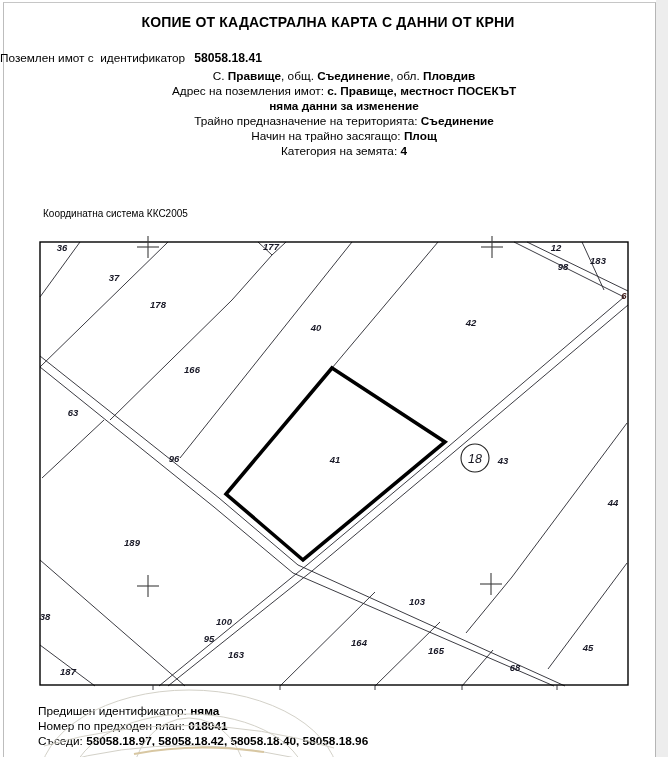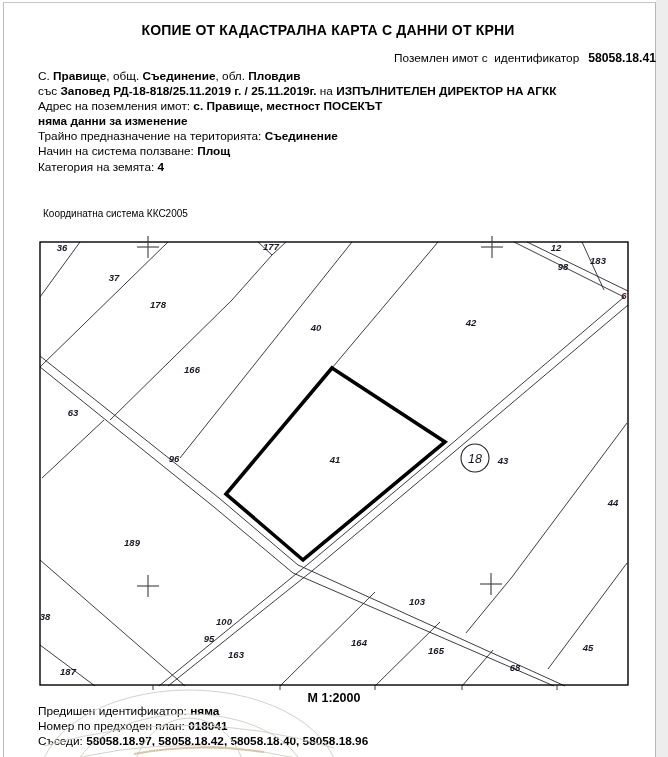--- a/index.html
+++ b/index.html
@@ -1,26 +1,26 @@
 <!DOCTYPE html>
 <html><head>
 <meta charset="utf-8">
 <style>
   html,body{margin:0;padding:0;background:#fff;}
   #stage{position:relative;width:668px;height:757px;background:#ffffff;overflow:hidden;
          font-family:"Liberation Sans",sans-serif;color:#000;}
   #sheet{position:absolute;left:3px;top:2px;width:651px;height:756px;
          border-left:1px solid #bdbdbd;border-top:1px solid #c6c6c6;border-right:1px solid #b5b5b5;}
   #edge-strip{position:absolute;left:656px;top:0;width:12px;height:757px;background:#ededed;}
-  .doc-title{position:absolute;left:0;top:22px;width:656px;text-align:center;
+  .doc-title{position:absolute;left:0;top:14px;width:656px;text-align:center;
              font-size:14px;font-weight:bold;letter-spacing:.2px;}
-  .subtitle{position:absolute;left:0;top:51px;width:656px;text-align:right;
+  .subtitle{position:absolute;left:0;top:51px;width:656px;text-align:left;
             font-size:11.8px;white-space:pre;}
   .subtitle b{margin-left:9px;font-size:12.2px;}
-  #info-lines{position:absolute;left:38px;top:69px;width:612px;font-size:11.8px;line-height:15.1px;}
+  #info-lines{position:absolute;left:38px;top:69px;width:612px;font-size:11.8px;line-height:15.1px;text-align:center;}
   #footer-lines{position:absolute;left:38px;top:704px;width:612px;font-size:11.8px;line-height:15.1px;}
   .tline{white-space:nowrap;}
   .tline .b{font-weight:bold;}
   .crs{position:absolute;left:43px;top:208px;font-size:10px;}
   #map{position:absolute;left:33px;top:228px;}
   .scale{position:absolute;left:33px;top:691px;width:602px;text-align:center;
          font-size:12.5px;font-weight:bold;}
   #watermark{position:absolute;left:14px;top:686px;pointer-events:none;}
   
   .frame{fill:none;stroke:#000;stroke-width:1.4;}
@@ -44,25 +44,24 @@
 <div id="stage">
   <div id="sheet"></div>
   <div id="edge-strip"></div>
 
   <div class="doc-title">КОПИЕ ОТ КАДАСТРАЛНА КАРТА С ДАННИ ОТ КРНИ</div>
 
   <div class="subtitle"><span>Поземлен имот с  идентификатор</span><b>58058.18.41</b></div>
 
   <div id="info-lines">
       <div class="tline"><span>С. </span><span class="b">Правище</span><span>, общ. </span><span class="b">Съединение</span><span>, обл. </span><span class="b">Пловдив</span></div>
-      <div class="tline"><span>със </span><span class="b">Заповед РД-18-818/25.11.2019 г. / 25.11.2019г.</span><span> на </span><span class="b">ИЗПЪЛНИТЕЛЕН ДИРЕКТОР НА АГКК</span></div>
       <div class="tline"><span>Адрес на поземления имот: </span><span class="b">с. Правище, местност ПОСЕКЪТ</span></div>
       <div class="tline"><span class="b">няма данни за изменение</span></div>
       <div class="tline"><span>Трайно предназначение на територията: </span><span class="b">Съединение</span></div>
-      <div class="tline"><span>Начин на система ползване: </span><span class="b">Площ</span></div>
+      <div class="tline"><span>Начин на трайно засягащо: </span><span class="b">Площ</span></div>
       <div class="tline"><span>Категория на земята: </span><span class="b">4</span></div>
     </div>
 
   <div class="crs">Координатна система ККС2005</div>
 
   <svg id="map" width="602" height="472" viewBox="33 228 602 472">
       <polyline points="80,242 40,297" class="bline"></polyline>
       <polyline points="168,242 40,367" class="bline"></polyline>
       <polyline points="258,242 272,255 286,242" class="bline"></polyline>
       <polyline points="272,255 232,300 110,420" class="bline"></polyline>
@@ -122,21 +121,20 @@
       <text x="417" y="605" class="plabel">103</text>
       <text x="359" y="646" class="plabel">164</text>
       <text x="436" y="654" class="plabel">165</text>
       <text x="515" y="671" class="plabel">68</text>
       <text x="588" y="651" class="plabel">45</text>
       <text x="335" y="463" class="plabel">41</text>
       <circle cx="475" cy="458" r="14" class="ccirc"></circle>
       <text x="475" y="462.5" class="clabel">18</text>
     </svg>
 
-  <div class="scale">М 1:2000</div>
 
   <div id="footer-lines">
       <div class="tline"><span>Предишен идентификатор: </span><span class="b">няма</span></div>
       <div class="tline"><span>Номер по предходен план: </span><span class="b">018041</span></div>
       <div class="tline"><span>Съседи: </span><span class="b">58058.18.97, 58058.18.42, 58058.18.40, 58058.18.96</span></div>
     </div>
 
   <svg id="watermark" width="340" height="71" viewBox="0 0 340 71">
     <ellipse class="wm" cx="175" cy="96" rx="150" ry="92"></ellipse>
     <ellipse class="wm" cx="175" cy="98" rx="118" ry="70"></ellipse>

